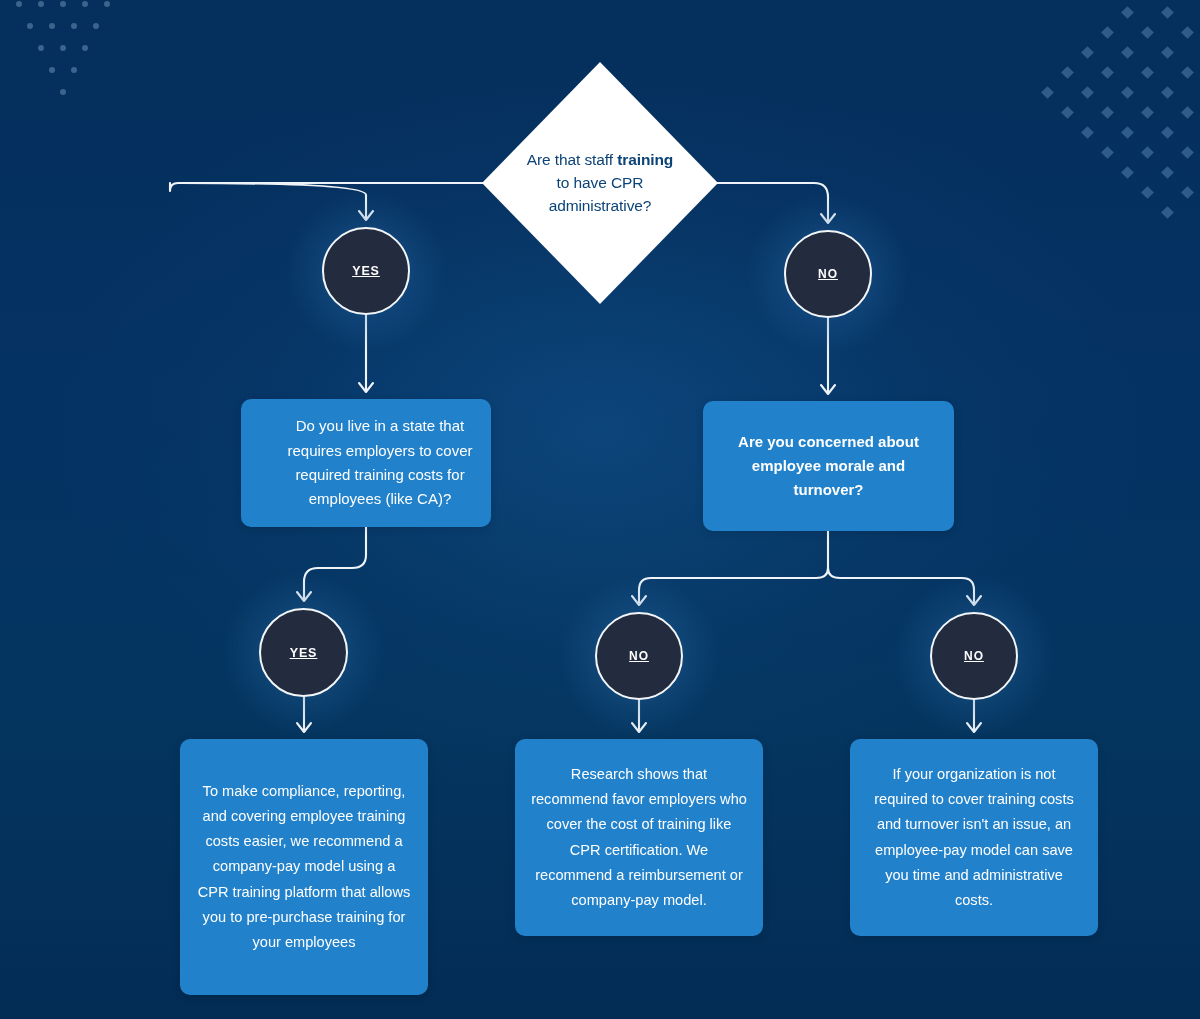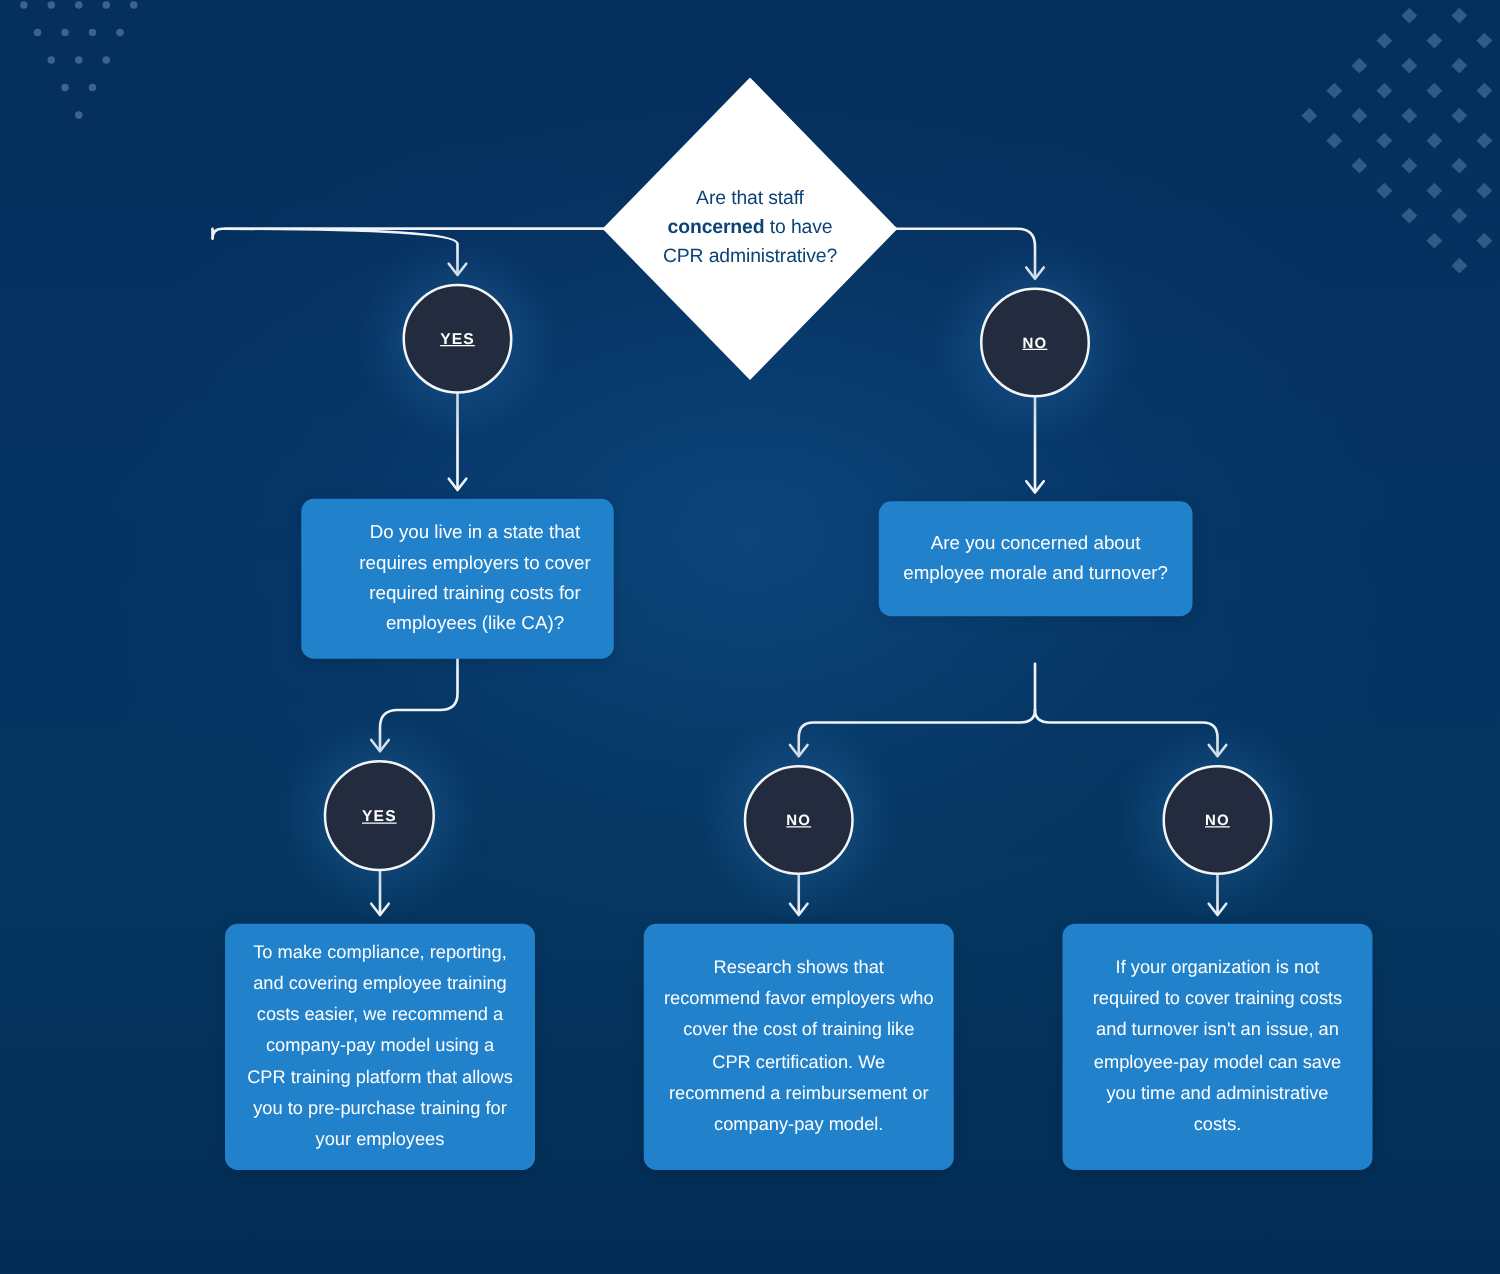--- a/index.html
+++ b/index.html
@@ -126,24 +126,24 @@
     color: #ffffff;
     text-align: center;
     z-index: 2;
     box-shadow: 0 2px 10px rgba(0,0,0,0.12);
   }
   .box .btext { width: 100%; padding: 0 16px; }
 
   .q-left  { left: 241px; top: 399px; width: 250px; height: 128px; }
   .q-left .btext { font-size: 15px; line-height: 1.62; padding-left: 44px; }
 
-  .q-right { left: 703px; top: 401px; width: 251px; height: 92px; }
+  .q-right { left: 703px; top: 401px; width: 251px; height: 130px; font-weight: bold; }
   .q-right .btext { font-size: 15px; line-height: 1.62; }
 
-  .a-left  { left: 180px; top: 739px; width: 248px; height: 197px; }
+  .a-left  { left: 180px; top: 739px; width: 248px; height: 256px; }
   .a-left .btext { font-size: 14.6px; line-height: 1.72; }
 
   .a-mid   { left: 515px; top: 739px; width: 248px; height: 197px; }
   .a-mid .btext { font-size: 14.6px; line-height: 1.72; }
 
   .a-right { left: 850px; top: 739px; width: 248px; height: 197px; }
   .a-right .btext { font-size: 14.6px; line-height: 1.72; }
 </style>
 </head>
 <body>
@@ -244,21 +244,21 @@
     <path class="arrowhead" d="M 632 723 L 639 732 L 646 723"></path>
 
     <path d="M 974 700 L 974 731"></path>
     <path class="arrowhead" d="M 967 723 L 974 732 L 981 723"></path>
   </svg>
 
   <div class="node diamond">
     <div class="shape"></div>
     <div class="dtext">
       <span>Are that staff</span>
-      <b>concerned</b><span> to have CPR administrative?</span>
+      <b>training</b><span> to have CPR administrative?</span>
     </div>
   </div>
 
   <div class="circle-wrap c-yes-1">
     <div class="circle">YES</div>
   </div>
 
   <div class="circle-wrap c-no-1">
     <div class="circle">NO</div>
   </div>

